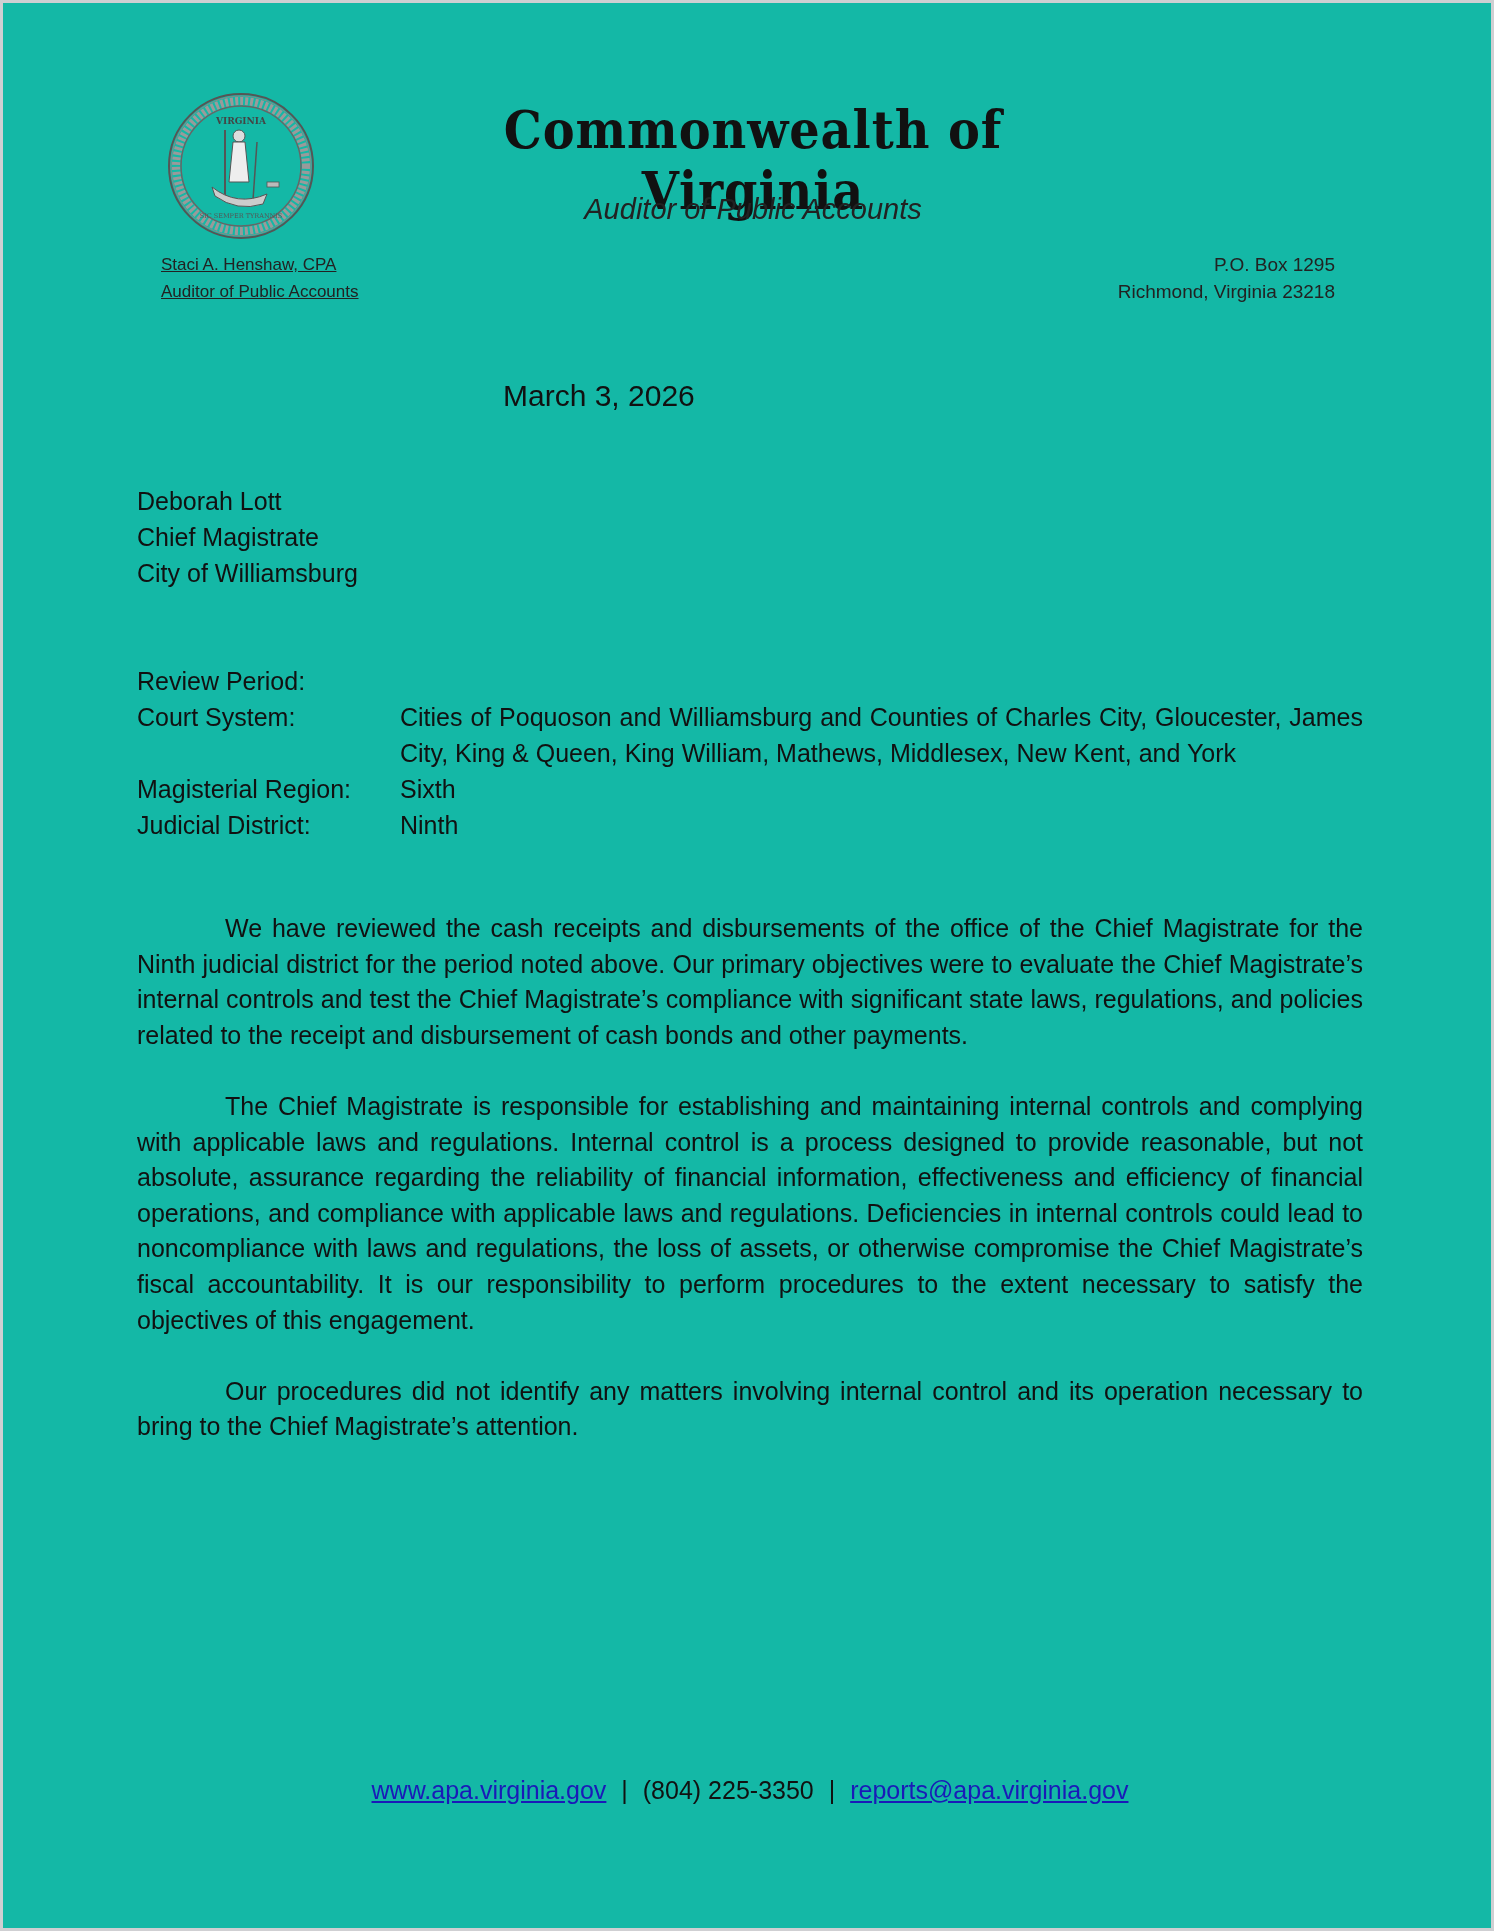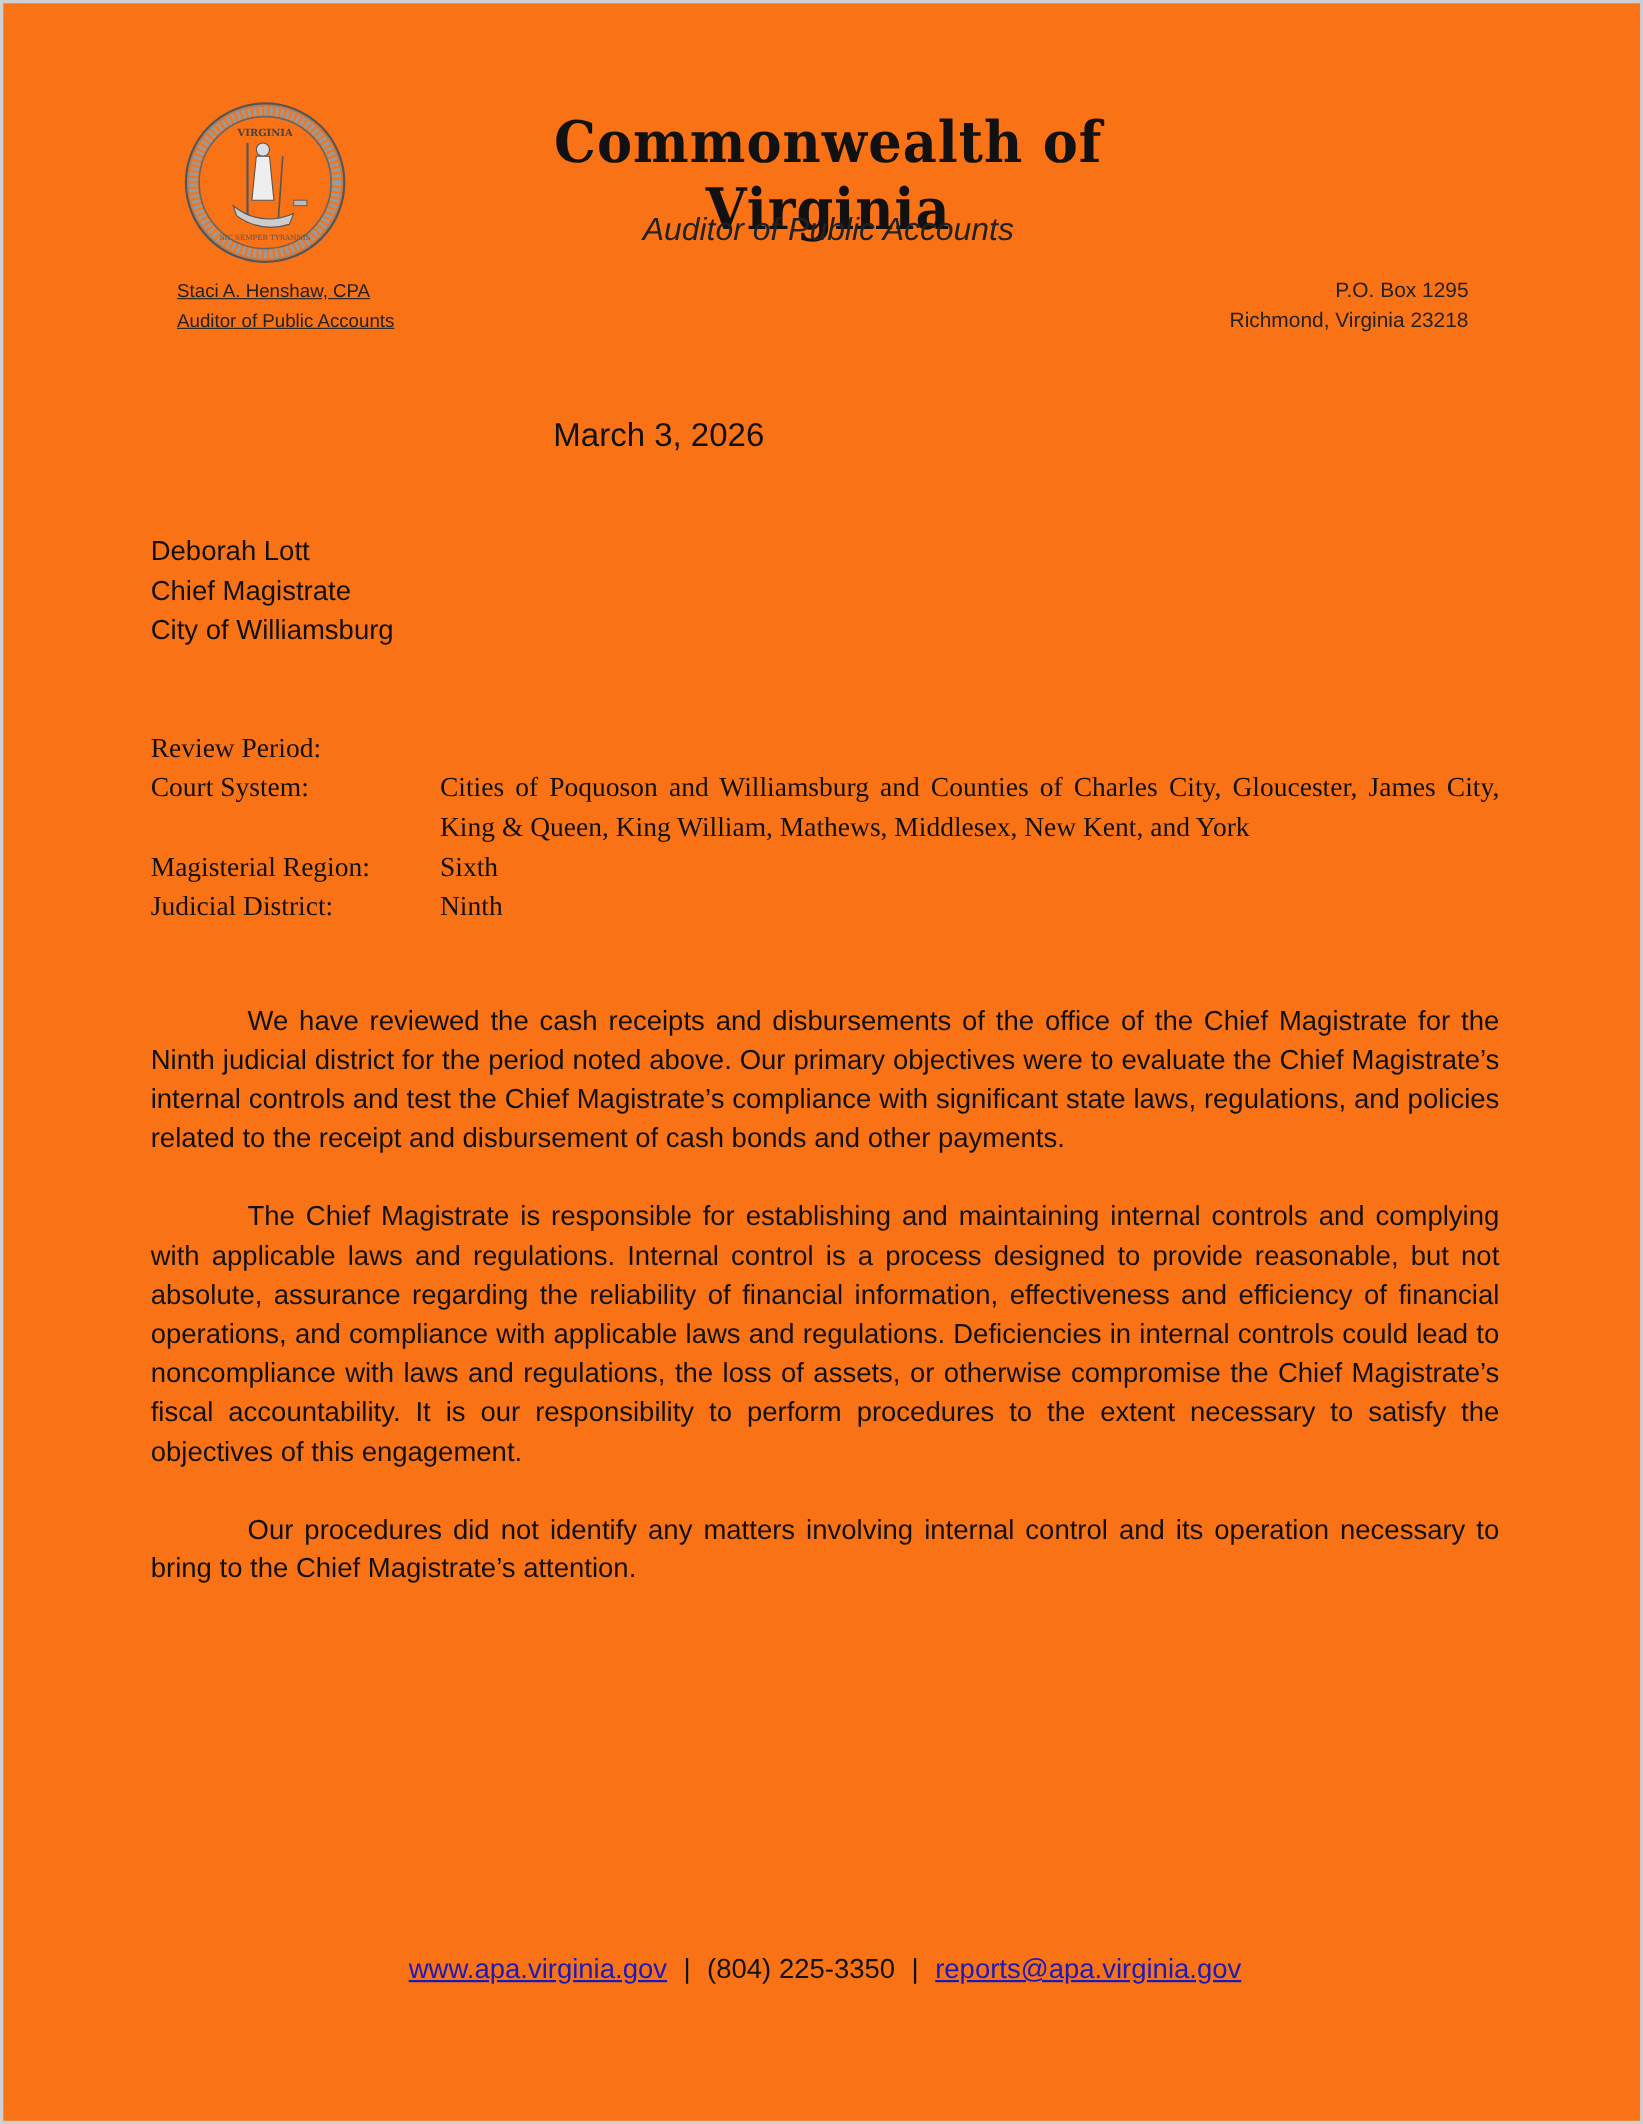--- a/index.html
+++ b/index.html
@@ -3,21 +3,21 @@
 <meta charset="utf-8">
 <style>
   html, body { margin: 0; padding: 0; background: #ffffff; }
   body {
     width: 1494px; height: 1931px; position: relative; overflow: hidden;
     font-family: "Liberation Sans", "DejaVu Sans", sans-serif;
     color: #111111;
   }
   .page {
     position: absolute; left: 0; top: 0; width: 1488px; height: 1925px;
-    border: 3px solid #cfcfd2; background: #f97316;
+    border: 3px solid #cfcfd2; background: #14b8a6;
   }
   .seal {
     position: absolute; left: 164px; top: 89px; width: 148px; height: 148px;
   }
   .masthead-title {
     position: absolute; left: 400px; top: 96px; width: 700px; text-align: center;
     font-family: "DejaVu Serif", "Liberation Serif", serif;
     font-weight: bold; font-size: 52px; letter-spacing: 1px; color: #111;
     transform: scaleX(0.92); transform-origin: center;
   }
@@ -32,21 +32,21 @@
     position: absolute; right: 156px; top: 248px; font-size: 19px; line-height: 27px;
     text-align: right; color: #222;
   }
   .date {
     position: absolute; left: 500px; width: 630px; top: 376px; text-align: left; font-size: 30px;
   }
   .recipient {
     position: absolute; left: 134px; top: 480px; font-size: 25px; line-height: 36px;
   }
   .info {
-    position: absolute; left: 134px; top: 660px; width: 1226px; font-size: 25px; line-height: 36px; font-family: Liberation Serif, serif;
+    position: absolute; left: 134px; top: 660px; width: 1226px; font-size: 25px; line-height: 36px;
   }
   .info-row { display: flex; }
   .info-label { width: 263px; flex: 0 0 263px; }
   .info-value { flex: 1; text-align: justify; }
   .body {
     position: absolute; left: 134px; top: 908px; width: 1226px; font-size: 25px; line-height: 35.6px;
   }
   .body p { margin: 0 0 35.6px 0; text-indent: 88px; text-align: justify; }
   .footer {
     position: absolute; left: 0; width: 1494px; top: 1773px; text-align: center; font-size: 25px;

